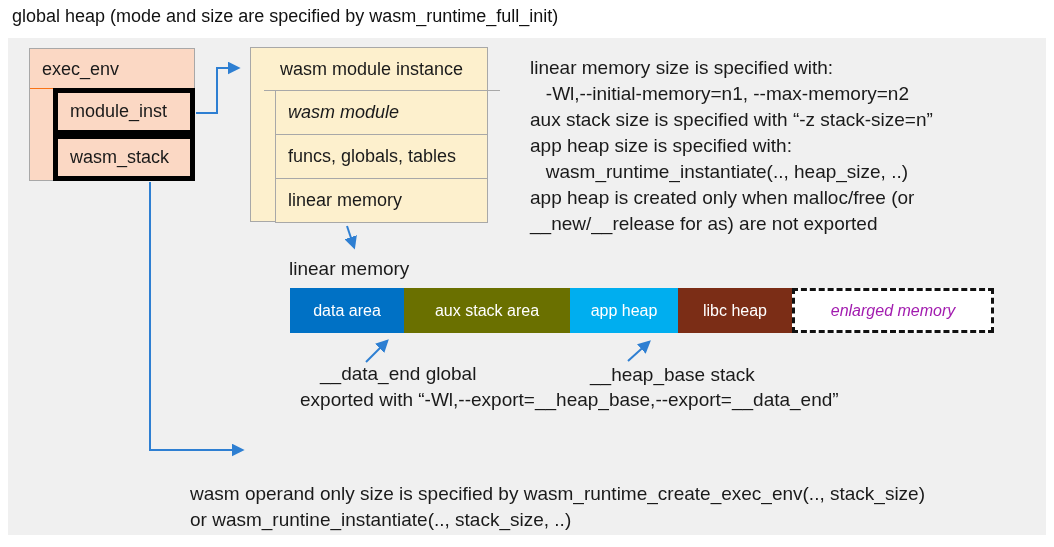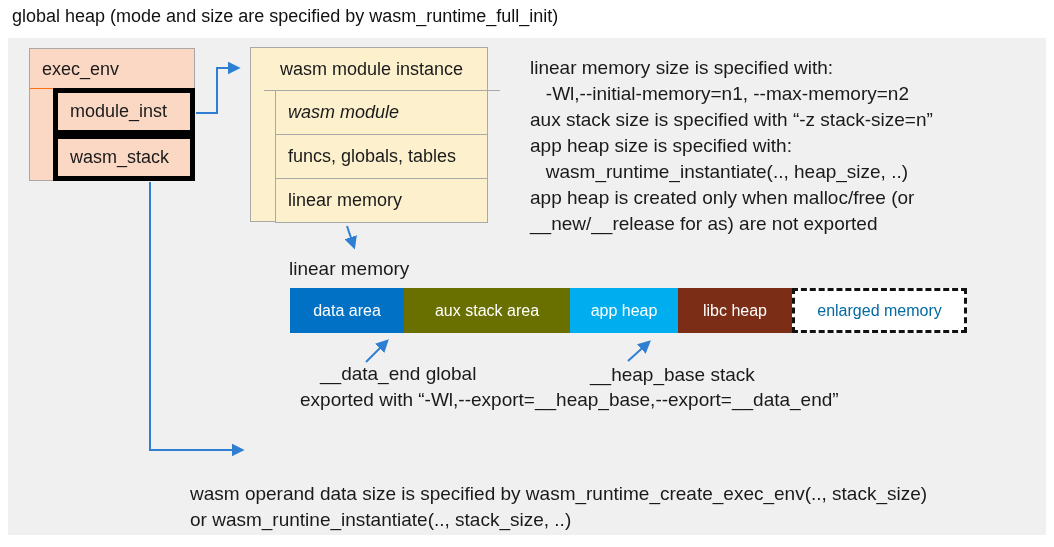--- a/index.html
+++ b/index.html
@@ -35,21 +35,21 @@
 
   
   .lm-label { position:absolute; left:289px; top:258px; font-size:19px; color:#1a1a1a; }
   .lm-bar { position:absolute; left:290px; top:288px; height:45px; display:flex; }
   .seg { height:45px; display:flex; align-items:center; justify-content:center;
          font-size:16px; color:#ffffff; }
   .seg-data  { width:114px; background:#0071c5; }
   .seg-aux   { width:166px; background:#6a7000; }
   .seg-app   { width:108px; background:#00aeef; }
   .seg-libc  { width:114px; background:#7b2d16; }
-  .seg-enl   { width:175px; background:#ffffff; color:#0369a1; border:3px dashed #111111; }
+  .seg-enl   { width:202px; background:#ffffff; color:#a21caf; border:3px dashed #111111;font-style:italic; }
 
   .lbl-data-end  { position:absolute; left:320px; top:363px; font-size:19px; color:#1a1a1a; }
   .lbl-heap-base { position:absolute; left:590px; top:364px; font-size:19px; color:#1a1a1a; }
   .lbl-exported  { position:absolute; left:300px; top:389px; font-size:19px; color:#1a1a1a; }
 
   
   .op-stack { position:absolute; left:250px; top:427px; width:540px; height:44px;
               background:#005499; color:#ffffff; font-size:19px;
               display:flex; align-items:center; justify-content:center; }
 
@@ -98,21 +98,21 @@
     <div class="seg seg-libc">libc heap</div>
     <div class="seg seg-enl">enlarged memory</div>
   </div>
 
   <div class="lbl-data-end">__data_end global</div>
   <div class="lbl-heap-base">__heap_base stack</div>
   <div class="lbl-exported">exported with “-Wl,--export=__heap_base,--export=__data_end”</div>
 
 
   <div class="notes-bottom">
-    <div>wasm operand data size is specified by wasm_runtime_create_exec_env(.., stack_size)</div>
+    <div>wasm operand only size is specified by wasm_runtime_create_exec_env(.., stack_size)</div>
     <div>or wasm_runtine_instantiate(.., stack_size, ..)</div>
   </div>
 
   <svg class="arrows" viewBox="0 0 1054 547" xmlns="http://www.w3.org/2000/svg">
     <defs>
       <marker id="ah" viewBox="0 0 10 10" refX="8" refY="5" markerWidth="6.5" markerHeight="6.5" orient="auto-start-reverse">
         <path d="M0,0 L10,5 L0,10 z" fill="#2e7fd2"></path>
       </marker>
     </defs>
     <polyline points="196,113 217,113 217,68 238,68" fill="none" stroke="#2e7fd2" stroke-width="2" marker-end="url(#ah)"></polyline>

